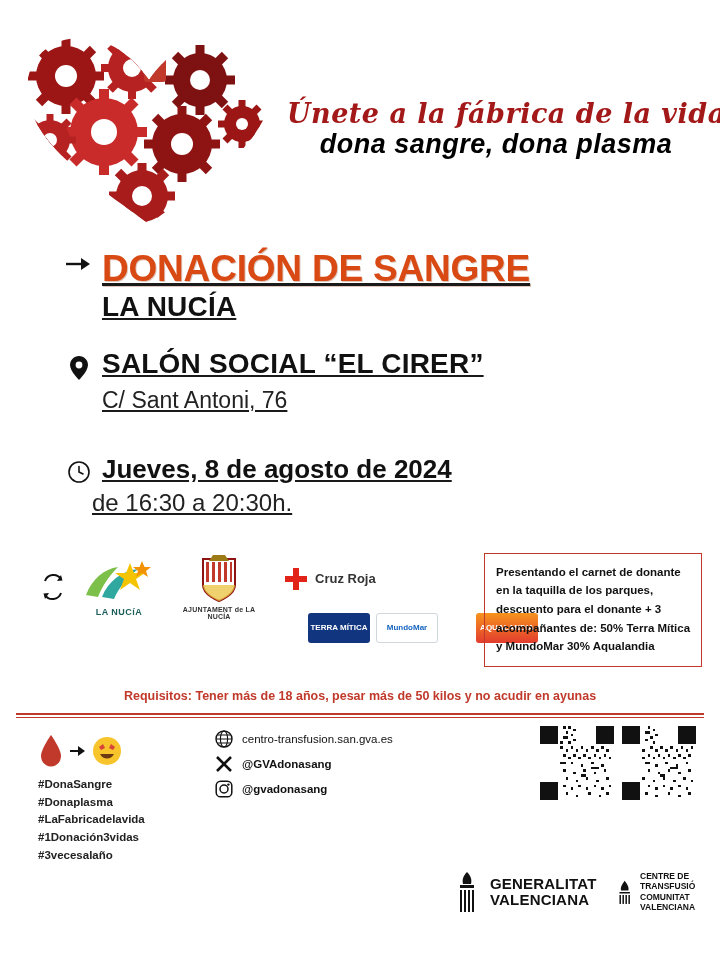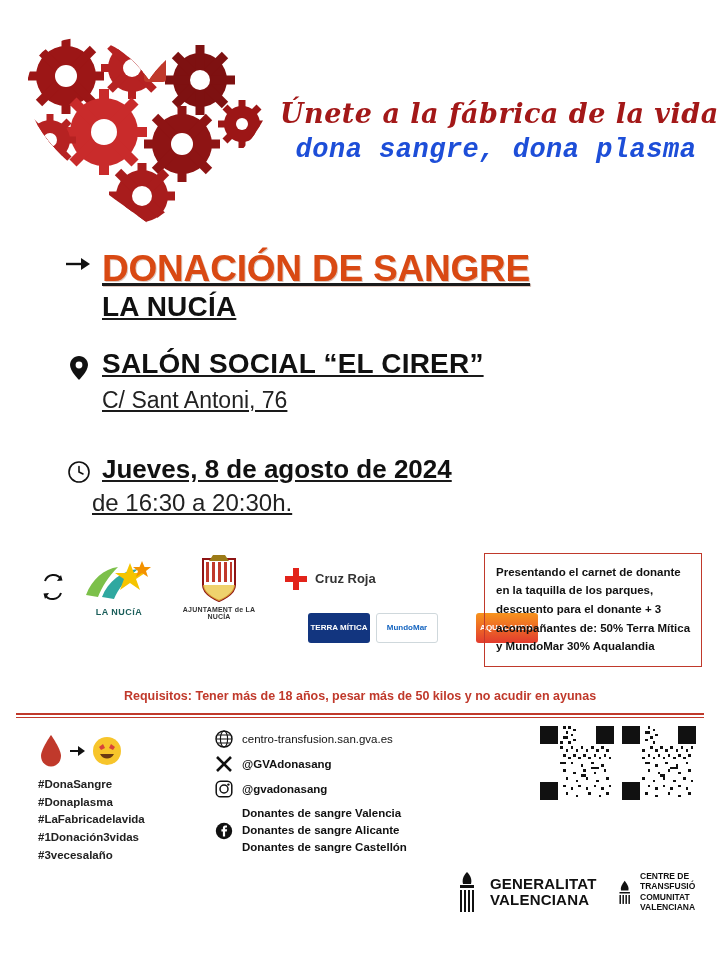--- a/index.html
+++ b/index.html
@@ -38,29 +38,29 @@
     text-align: center;
   }
   .slogan-line1 {
     font-family: "DejaVu Serif", serif;
     font-style: italic;
     font-weight: bold;
     font-size: 27px;
     color: #a31818;
     letter-spacing: 0.5px;
     white-space: nowrap;
+    margin-left: 7px;
   }
   .slogan-line2 {
-    font-family: Liberation Mono, monospace;
+    font-family: Liberation Sans, sans-serif;
     font-style: italic;
     font-weight: bold;
     font-size: 27px;
-    color: #1d4ed8;
+    color: #000000;
     letter-spacing: 0.5px;
-    margin-top: 6px;
     white-space: nowrap;
   }
 
   
   .info {
     position: relative;
     padding-left: 56px;
     text-decoration: underline;
   }
   .row {
@@ -565,29 +565,20 @@
       </svg>
       <span class="txt">@GVAdonasang</span>
     </div>
     <div class="social-row">
       <svg width="18" height="18" viewBox="0 0 18 18" aria-hidden="true">
         <rect x="1.2" y="1.2" width="15.6" height="15.6" rx="4.4" fill="none" stroke="#111" stroke-width="1.5"></rect>
         <circle cx="9" cy="9" r="4" fill="none" stroke="#111" stroke-width="1.5"></circle>
         <circle cx="13.4" cy="4.6" r="1.2" fill="#111"></circle>
       </svg>
       <span class="txt">@gvadonasang</span>
-    </div>
-    <div class="social-row">
-      <svg width="18" height="18" viewBox="0 0 18 18" aria-hidden="true">
-        <circle cx="9" cy="9" r="8.2" fill="#111"></circle>
-        <path d="M10.6 5.6 H12 V3.4 H10.2 C8.7 3.4 7.9 4.3 7.9 5.8 V7.2 H6.4 V9.4 H7.9 V14.6 H10.1 V9.4 H11.8 L12.1 7.2 H10.1 V6.3 C10.1 5.8 10.2 5.6 10.6 5.6 Z" fill="#fff"></path>
-      </svg>
-      <span class="fb-lines" style="white-space: pre-line;">Donantes de sangre Valencia
-Donantes de sangre Alicante
-Donantes de sangre Castellón</span>
     </div>
   </div>
 
   <div class="qr-wrap">
     <svg class="qr" viewBox="0 0 29 29" shape-rendering="crispEdges" aria-hidden="true">
       <rect width="29" height="29" fill="#fff"></rect>
       <g fill="#111">
         <path d="M0 0h7v7h-7z M1 1h5v5h-5z M2 2h3v3h-3z"></path>
         <path d="M22 0h7v7h-7z M23 1h5v5h-5z M24 2h3v3h-3z"></path>
         <path d="M0 22h7v7h-7z M1 23h5v5h-5z M2 24h3v3h-3z"></path>

